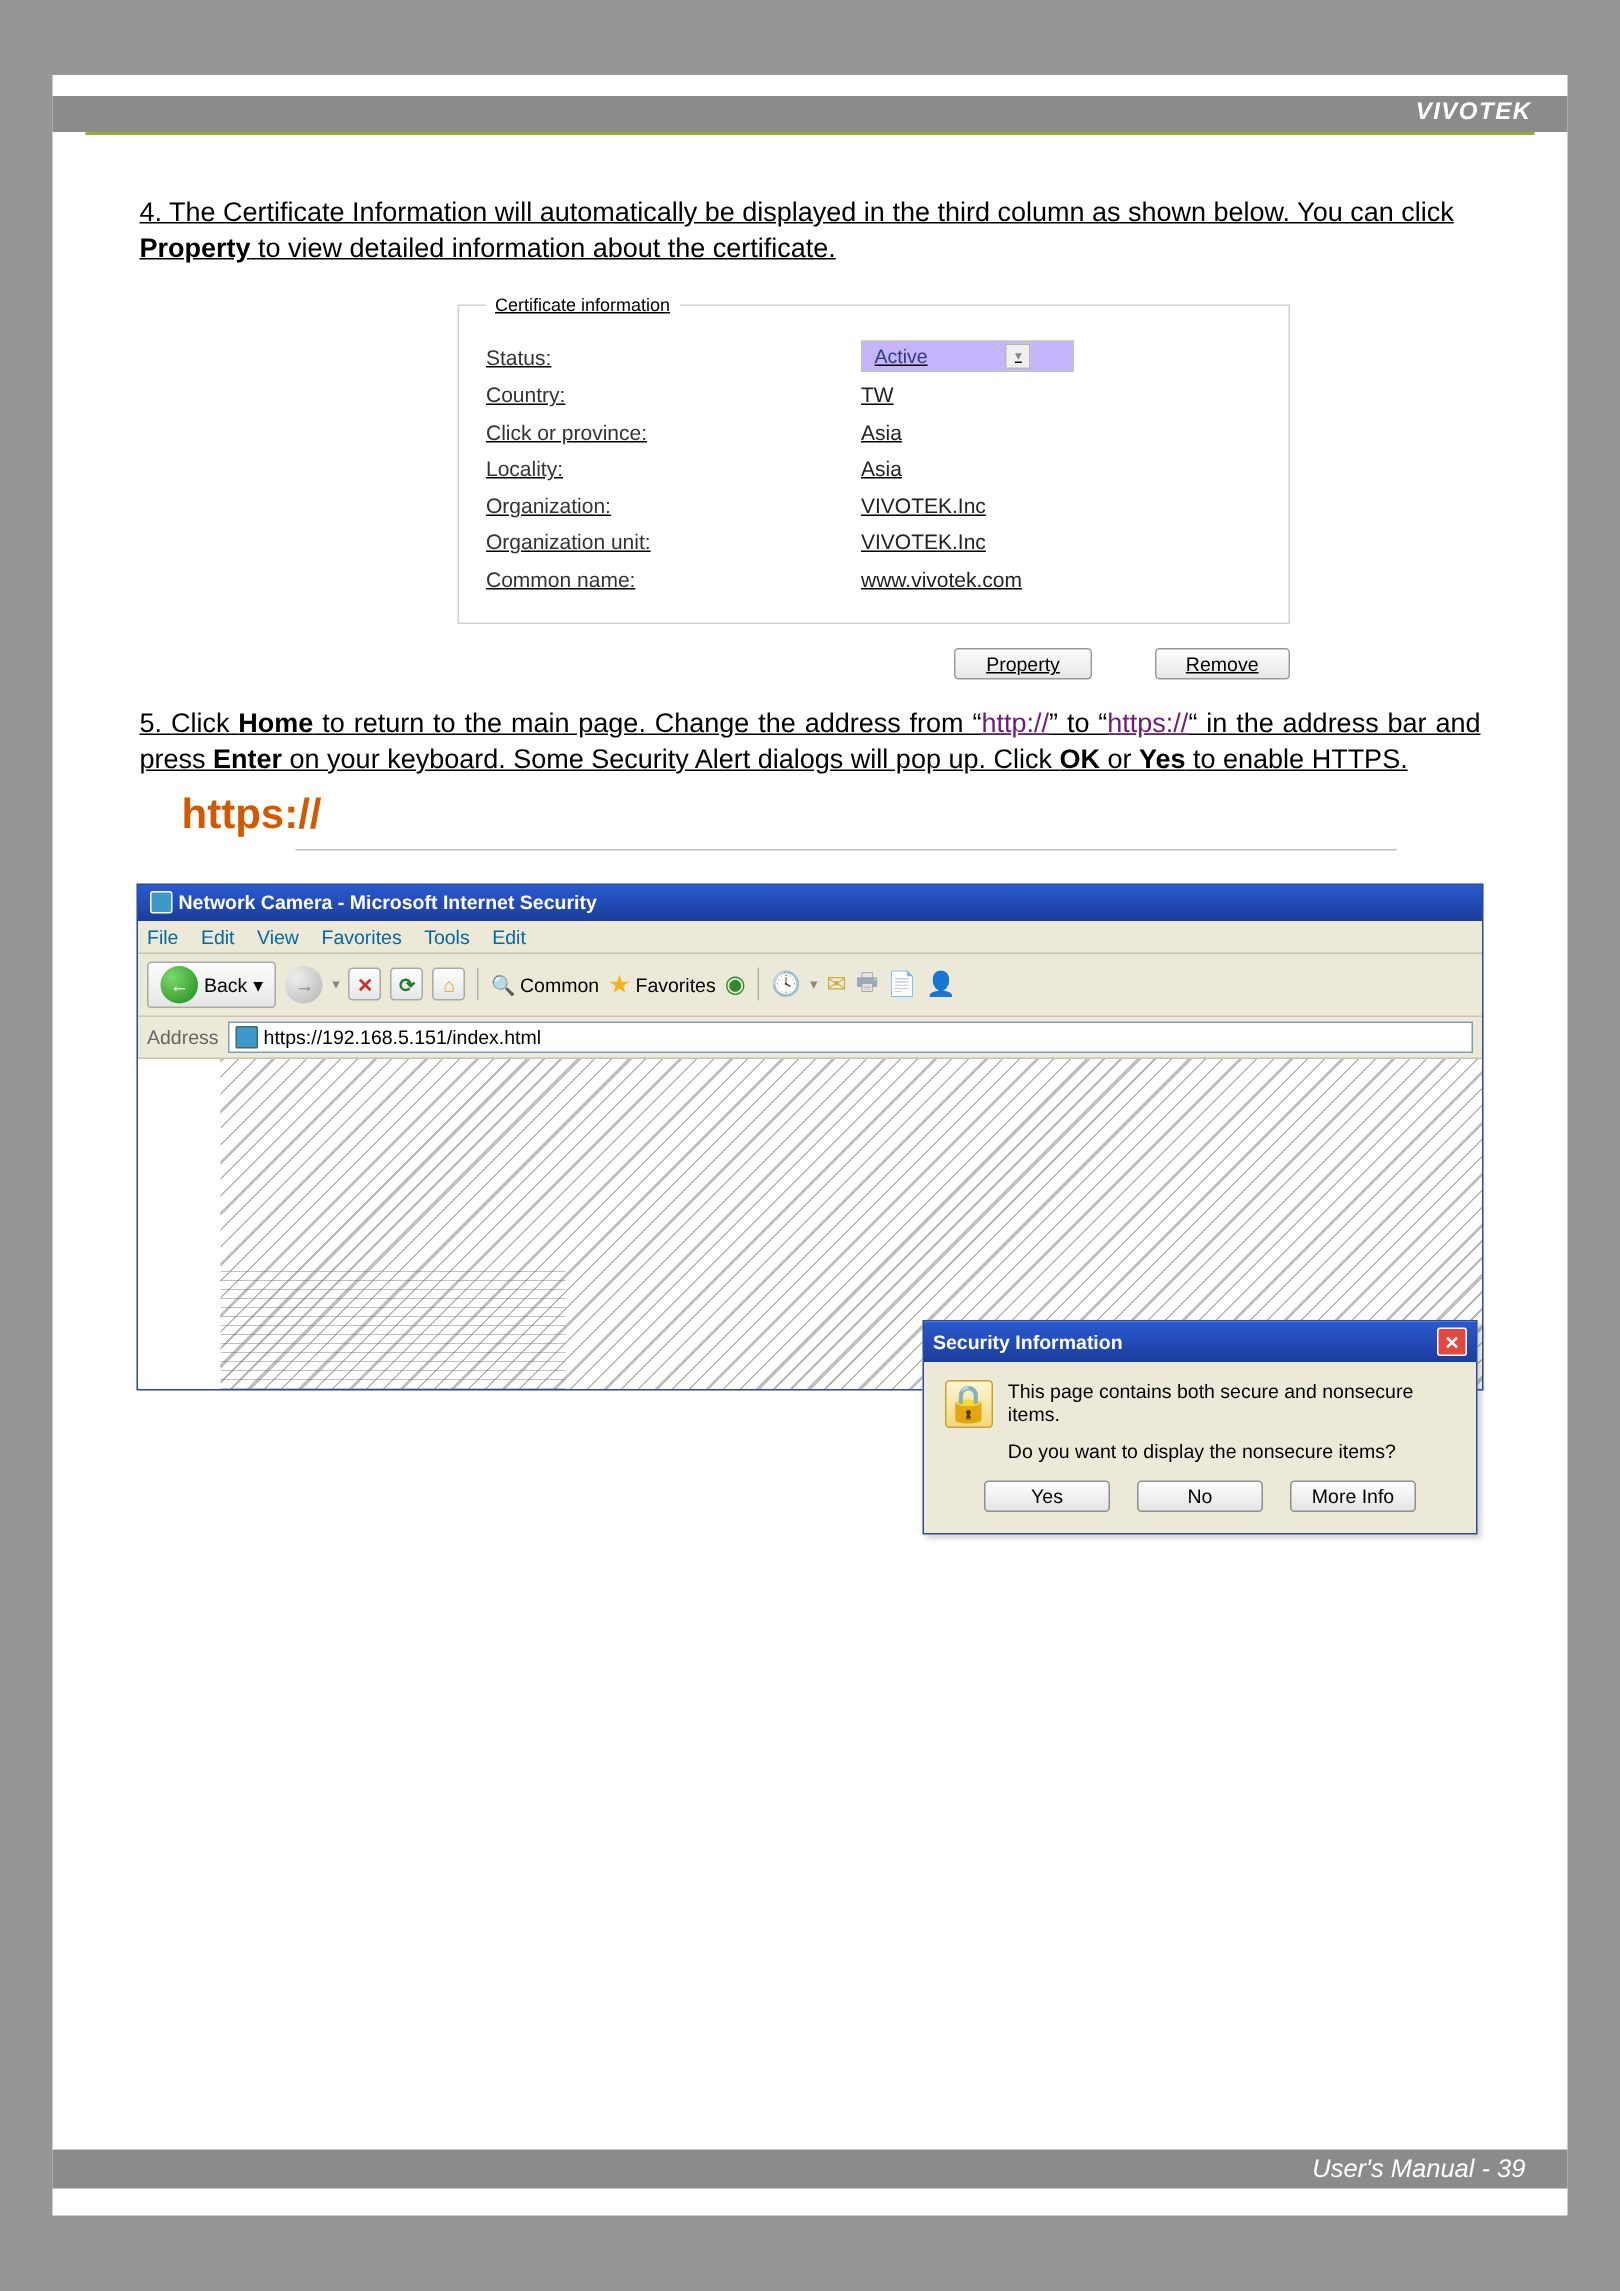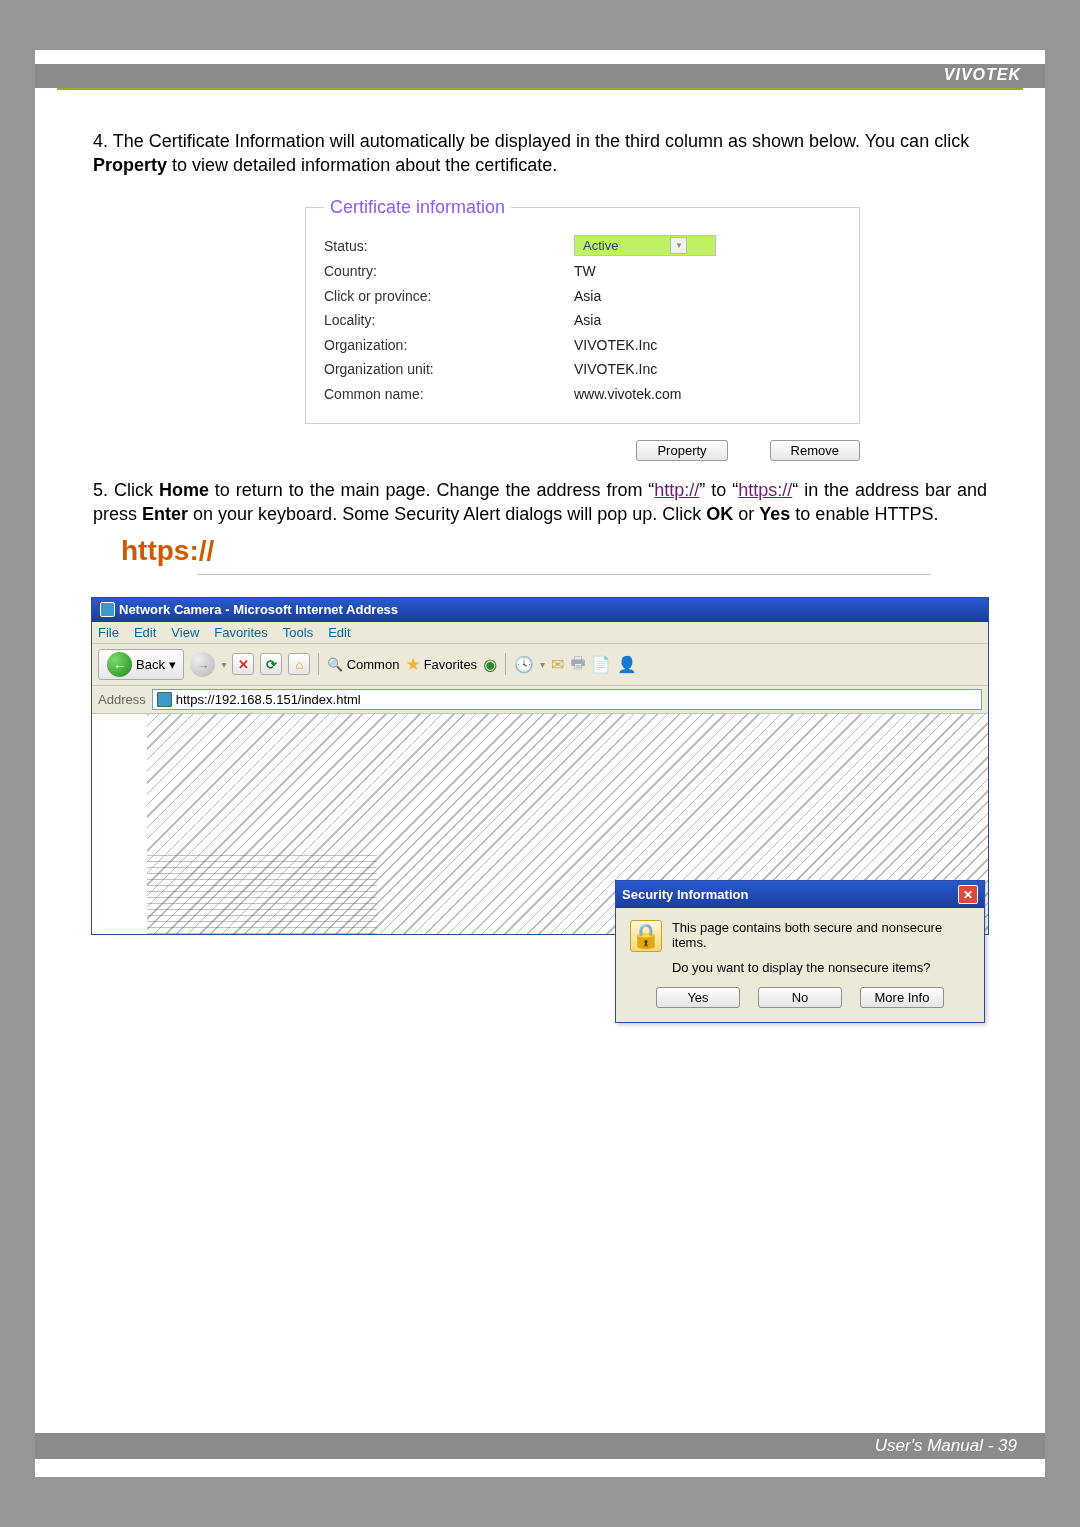--- a/index.html
+++ b/index.html
@@ -1,33 +1,33 @@
 <!DOCTYPE html>
 <html><head>
   <meta charset="utf-8">
   <style>
     * { margin: 0; padding: 0; box-sizing: border-box; }
     body { font-family: Arial, Helvetica, sans-serif; background: #969696; width: 1080px; }
     .page-wrapper { background: #969696; padding: 50px 35px; }
     .page { background: #fff; min-height: 1427px; position: relative; padding: 14px 0 0 0; }
     .brand-strip { background: #8b8b8b; color: #fff; font-weight: bold; font-style: italic; font-size: 16px; text-align: right; padding: 2px 24px 4px 0; letter-spacing: 1px; }
     .hr { border: none; border-top: 2px solid #98ab35; margin: 0 22px 2px 22px; }
-    .content { padding: 38px 58px 18px 58px; font-size: 18px; color: #000; line-height: 1.32; }
+    .content { padding: 38px 58px 18px 58px; font-size: 18px; color: #000; line-height: 1.32; text-decoration: underline; }
     .step4 { margin-bottom: 18px; }
     .step5 { margin-top: 18px; text-align: justify; }
     .bold { font-weight: bold; }
     .link-http { color: #701a75; text-decoration: underline; }
     
     .cert-box-wrap { display: flex; justify-content: center; margin: 10px 0 8px 85px; }
     .cert-fieldset { border: 1px solid #d0d0d0; padding: 10px 18px 14px 18px; width: 555px; font-size: 14px; color: #2d3b7d; }
-    .cert-legend { color: #8b5cf6; font-size: 18px; padding: 0 6px; }
+    .cert-legend { color: #000000; font-size: 12px; padding: 0 6px; }
     .cert-row { display: flex; align-items: center; margin: 6px 0; gap: 0; }
     .cert-label { width: 250px; color: #333; }
     .cert-value { color: #222; }
-    .cert-select { border: 1px solid #c2c2c2; background: #bef264; padding: 1px 28px 1px 8px; font-size: 13px; position: relative; display: inline-flex; align-items: center; pointer-events: none; }
+    .cert-select { border: 1px solid #c2c2c2; background: #c4b5fd; padding: 1px 28px 1px 8px; font-size: 13px; position: relative; display: inline-flex; align-items: center; pointer-events: none; }
     .cert-select .sel-arrow { margin-left: 52px; border: 1px solid #b8b8b8; background: #f0f0f0; width: 17px; height: 17px; display: inline-flex; align-items: center; justify-content: center; font-size: 9px; color: #888; }
     .btn-row { display: flex; gap: 42px; justify-content: flex-end; width: 555px; margin: 8px 0 0 0; }
     .btn-row-wrap { display: flex; justify-content: center; margin-left: 85px; }
     .btn-sys { background: linear-gradient(#fefefe,#e6e6e6); border: 1px solid #999; border-radius: 3px; padding: 2px 20px; font-size: 13px; cursor: pointer; }
     .https-marker { color: #d15a00; font-weight: bold; font-size: 28px; margin: 6px 0 4px 28px; display: inline-block; font-family: Arial; }
     .https-line { border: none; border-top: 1px solid #c0c0c0; margin: 0 56px 0 104px; }
     
     .ie-window { margin: 4px 56px 0 56px; border: 1px solid #2a4c9c; background: #ece9d8; position: relative; }
     .ie-title { background: linear-gradient(#2a5ad0,#1b3d9b); color: #fff; font-weight: bold; font-size: 13px; padding: 4px 8px 5px 8px; display: flex; align-items: center; gap: 4px; }
     .ie-ico { width: 15px; height: 15px; background: #3b9acb; border: 1px solid #fff; border-radius: 2px; display: inline-block; }
@@ -131,21 +131,21 @@
         <span>Click </span><span class="bold">Home</span><span> to return to the main page. Change the address from “</span><a class="link-http">http://</a><span>” to “</span><a class="link-http">https://</a><span>“ in the address bar and press </span><span class="bold">Enter</span><span> on your keyboard. Some Security Alert dialogs will pop up. Click </span><span class="bold">OK</span><span> or </span><span class="bold">Yes</span><span> to enable HTTPS.</span>
       </div>
 
       <span class="https-marker">https://</span>
       <hr class="https-line">
     </div>
 
     <div class="ie-window">
       <div class="ie-title">
         <span class="ie-ico"></span>
-        <span>Network Camera - Microsoft Internet Address</span>
+        <span>Network Camera - Microsoft Internet Security</span>
       </div>
       <div class="menu-bar">
         <span>File</span>
         <span>Edit</span>
         <span>View</span>
         <span>Favorites</span>
         <span>Tools</span>
         <span>Edit</span>
       </div>
       <div class="toolbar">

